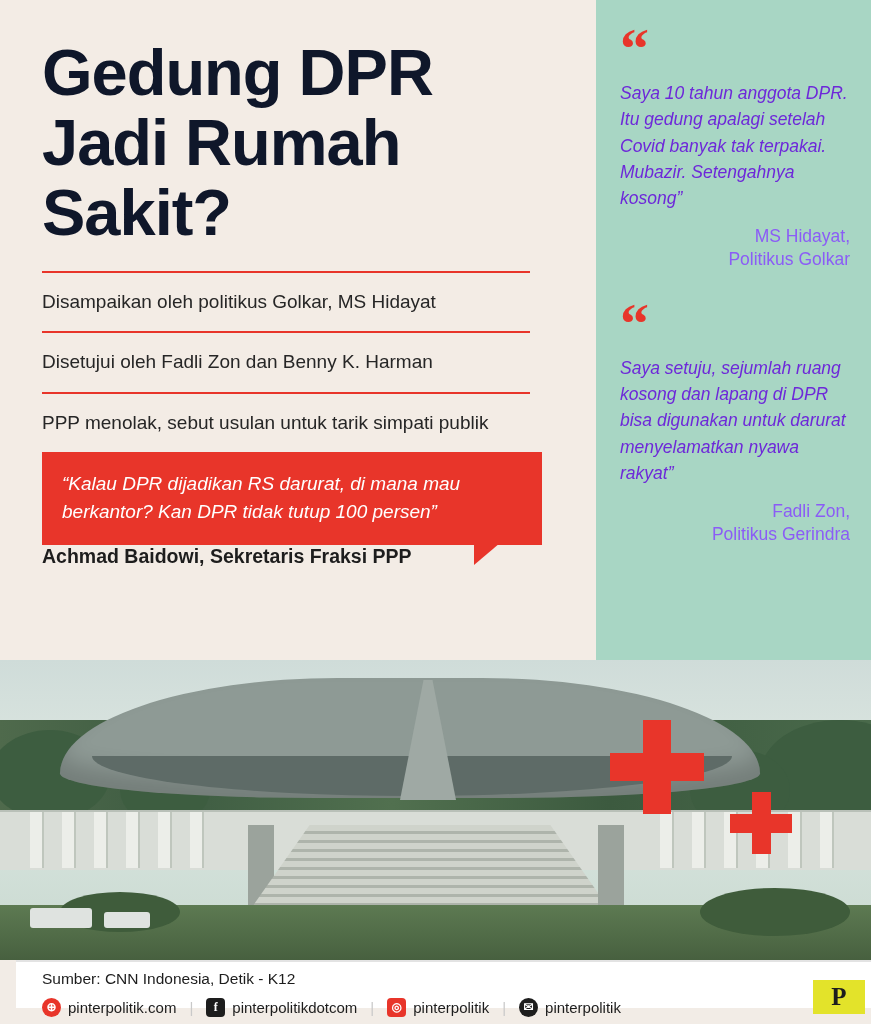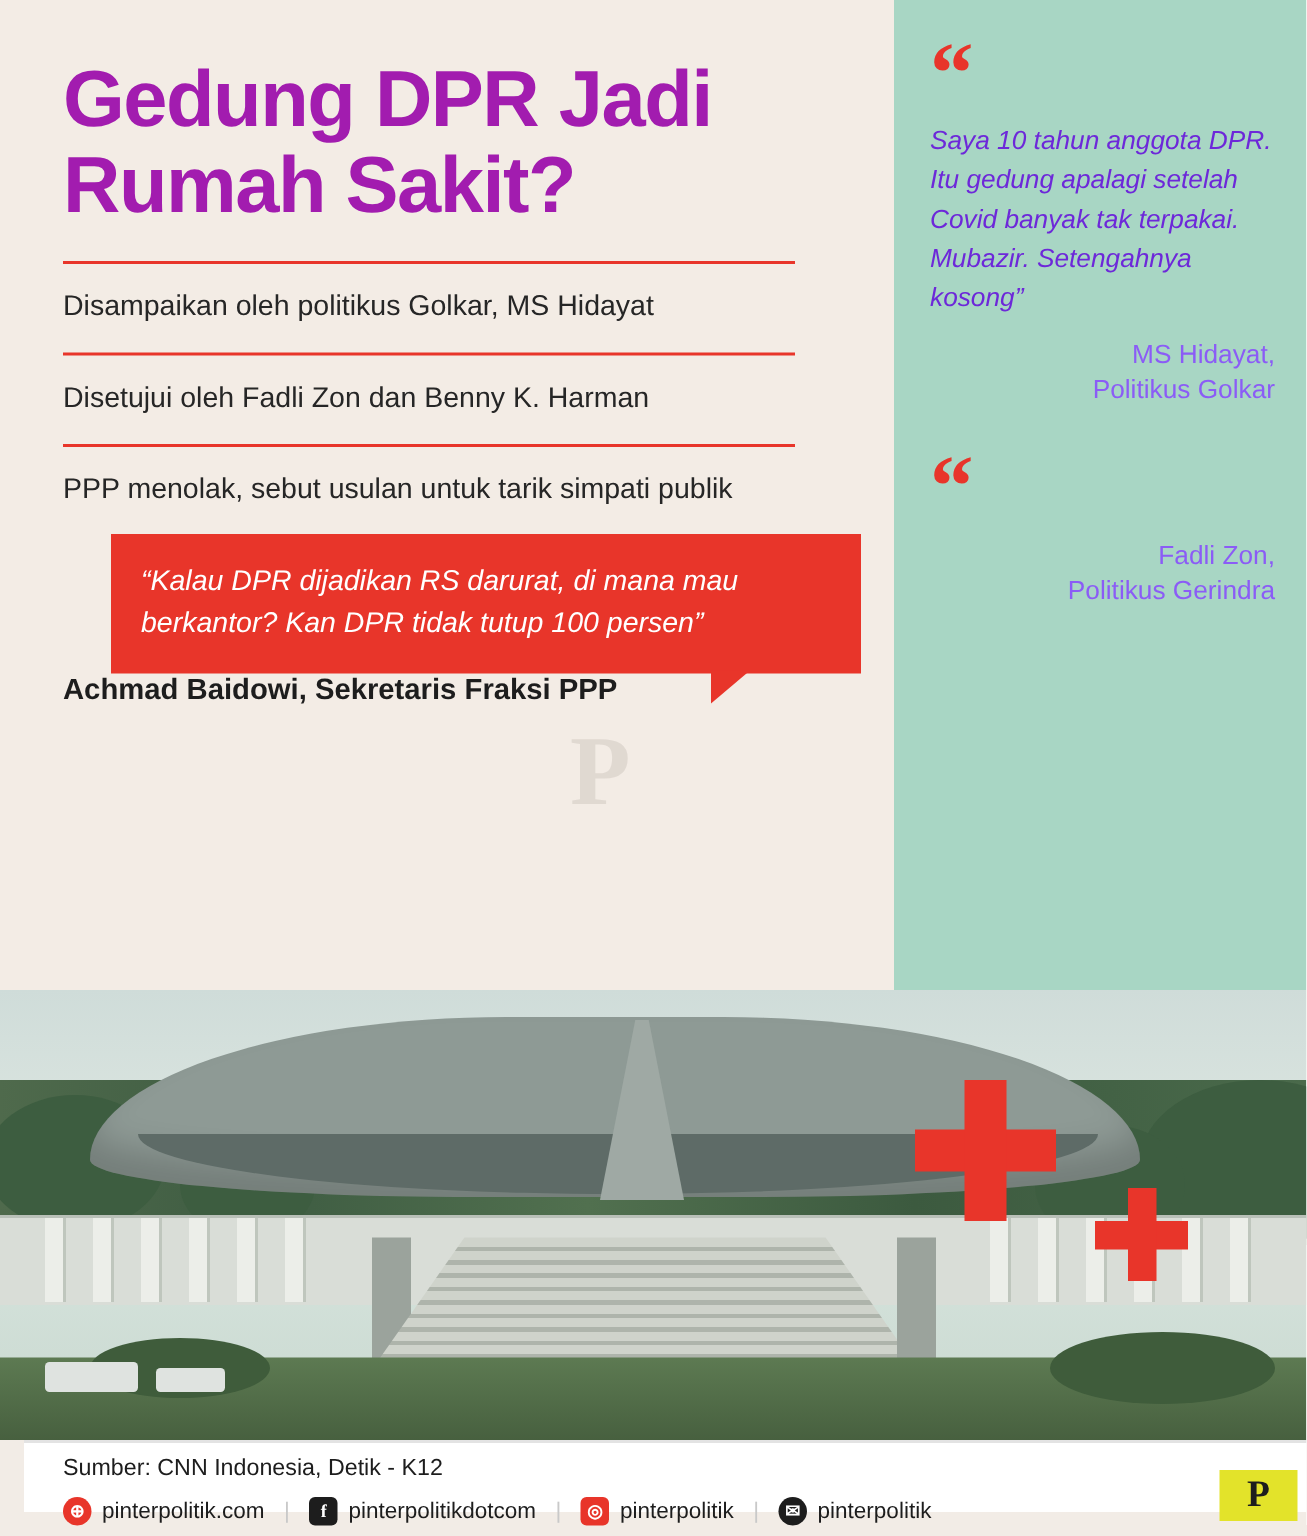--- a/index.html
+++ b/index.html
@@ -40,24 +40,24 @@
     line-height: 1;
   }
 
   
   .left-col {
     position: absolute;
     left: 42px; top: 38px;
     width: 520px;
   }
   .headline {
-    font-size: 53px;
+    font-size: 65px;
     line-height: 1.08;
     font-weight: bold;
-    color: #a21caf;
+    color: #0f172a;
     letter-spacing: -1px;
     margin-bottom: 22px;
   }
   .subhead {
     font-size: 19.5px;
     font-weight: bold;
     line-height: 1.35;
     color: #262626;
     margin-bottom: 18px;
   }
@@ -81,21 +81,20 @@
     width: 500px;
   }
   .quotebox {
     background: #e8352a;
     color: #ffffff;
     font-size: 19px;
     font-style: italic;
     line-height: 1.45;
     padding: 18px 20px 20px 20px;
     width: 500px;
-    margin-left: 32px;
   }
   .quotebox-tail {
     position: absolute;
     left: 432px; bottom: -20px;
     width: 0; height: 0;
     border-left: 26px solid #e8352a;
     border-bottom: 22px solid transparent;
   }
   .attrib {
     font-size: 19.5px;
@@ -311,20 +310,21 @@
 
   <div class="right-col">
     <div class="rq-block">
       <div class="bigquote">“</div>
       <div class="rq-text">Saya 10 tahun anggota DPR. Itu gedung apalagi setelah Covid banyak tak terpakai. Mubazir. Setengahnya kosong”</div>
       <div class="rq-author" style="white-space: pre-line;">MS Hidayat,
 Politikus Golkar</div>
     </div>
     <div class="rq-block rq-block-2">
       <div class="bigquote">“</div>
+      <div class="rq-text">Saya setuju, sejumlah ruang kosong dan lapang di DPR bisa digunakan untuk darurat menyelamatkan nyawa rakyat”</div>
       <div class="rq-author" style="white-space: pre-line;">Fadli Zon,
 Politikus Gerindra</div>
     </div>
   </div>
 
   <div class="dots">
     <div class="row">
         <span class="dot"></span>
         <span class="dot"></span>
         <span class="dot"></span>

